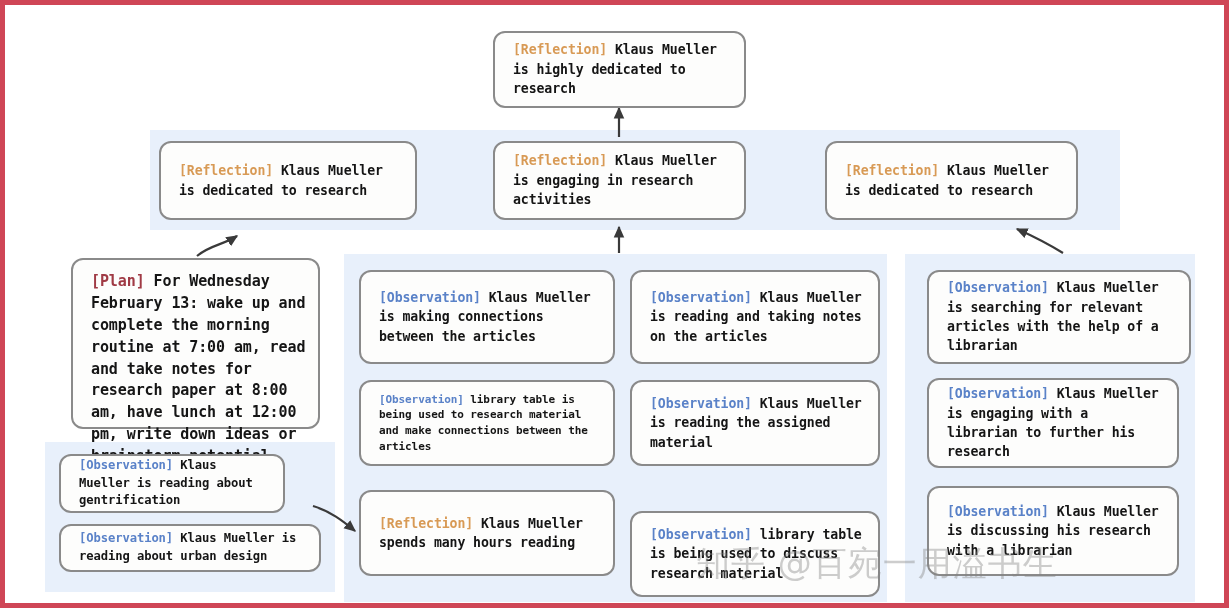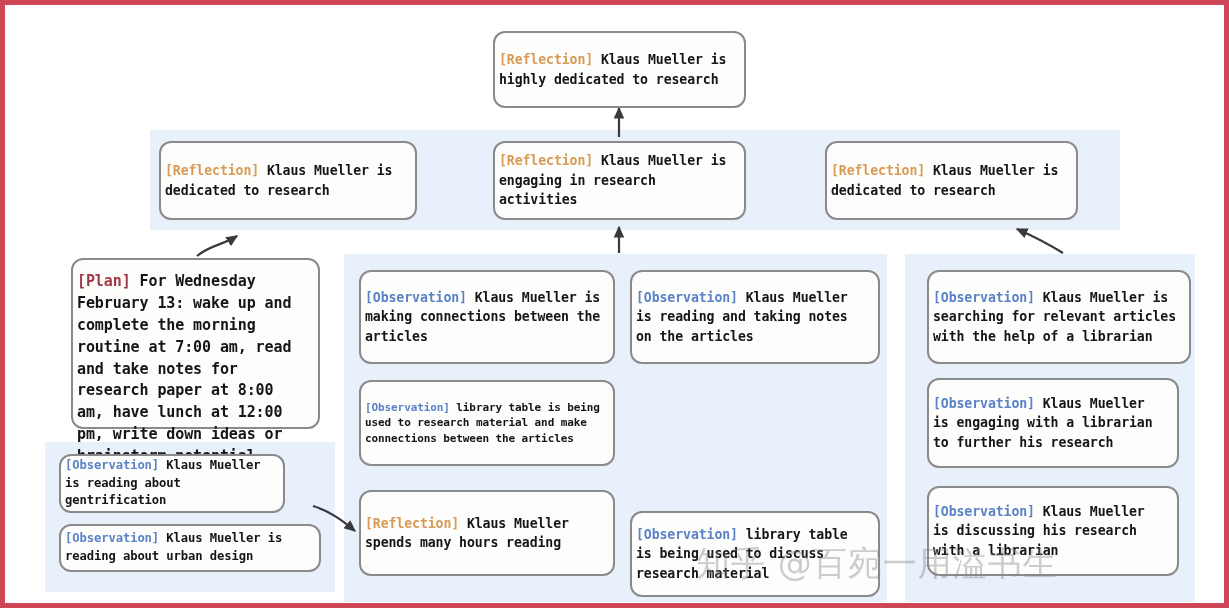--- a/index.html
+++ b/index.html
@@ -43,21 +43,21 @@
   
   .node {
     position: absolute;
     box-sizing: border-box;
     background: #fdfdfc;
     border: 2px solid #8a8a8a;
     border-radius: 12px;
     z-index: 3;
     display: flex;
     align-items: center;
-    padding: 6px 12px 6px 4px;
+    padding: 6px 12px 6px 18px;
   }
   .node .txt {
     font-family: "DejaVu Sans Mono", "Liberation Mono", monospace;
     font-size: 13.2px;
     line-height: 1.47;
     font-weight: bold;
     color: #151515;
     letter-spacing: -0.1px;
     white-space: pre-wrap;
     word-break: normal;
@@ -165,20 +165,23 @@
   </div>
 
   <div class="node" style="left:354px; top:485px; width:256px; height:86px;">
     <div class="txt"><span class="tag-reflection">[Reflection]</span><span> Klaus Mueller spends many hours reading</span></div>
   </div>
 
   <div class="node" style="left:625px; top:265px; width:250px; height:94px;">
     <div class="txt"><span class="tag-observation">[Observation]</span><span> Klaus Mueller is reading and taking notes on the articles</span></div>
   </div>
 
+  <div class="node" style="left:625px; top:375px; width:250px; height:86px;">
+    <div class="txt"><span class="tag-observation">[Observation]</span><span> Klaus Mueller is reading the assigned material</span></div>
+  </div>
 
   <div class="node" style="left:625px; top:506px; width:250px; height:86px;">
     <div class="txt"><span class="tag-observation">[Observation]</span><span> library table is being used to discuss research material</span></div>
   </div>
 
   <div class="node" style="left:922px; top:265px; width:264px; height:94px;">
     <div class="txt"><span class="tag-observation">[Observation]</span><span> Klaus Mueller is searching for relevant articles with the help of a librarian</span></div>
   </div>
 
   <div class="node" style="left:922px; top:373px; width:252px; height:90px;">

